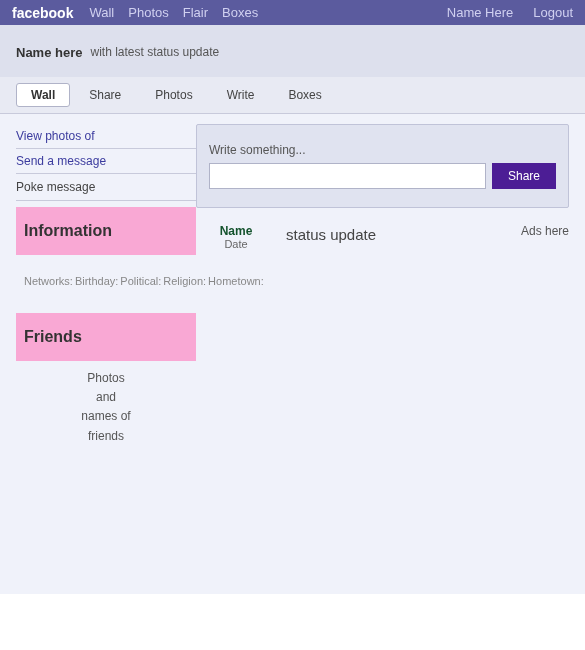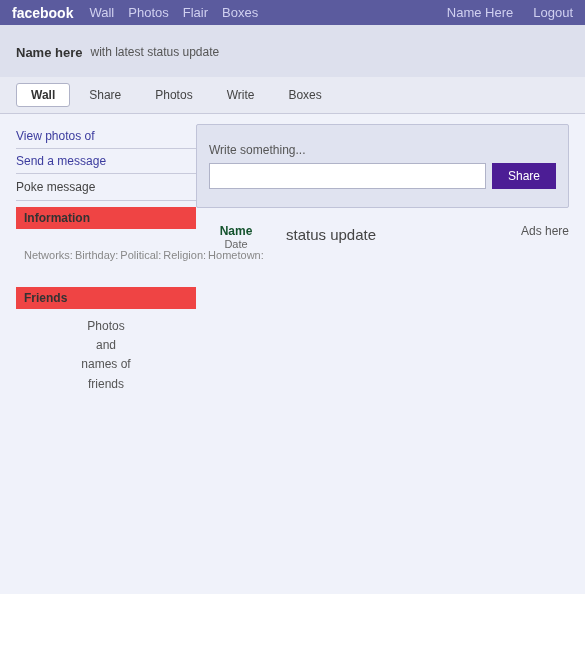--- a/index.html
+++ b/index.html
@@ -198,23 +198,23 @@
     }
 
     .poke-section {
       padding: 6px 0;
       font-size: 12px;
       color: #444;
       border-bottom: 1px solid #c8cadb;
     }
 
     .section-header {
-      background: #ef4444;
-      padding: 4px 8px;
-      font-size: 12px;
+      background: #f9a8d4;
+      padding: 15px 8px;
+      font-size: 16px;
       font-weight: bold;
       color: #333;
       margin-top: 6px;
     }
 
     .info-list {
       padding: 20px 8px;
       display: flex;
       flex-direction: row;
       gap: 2px;

